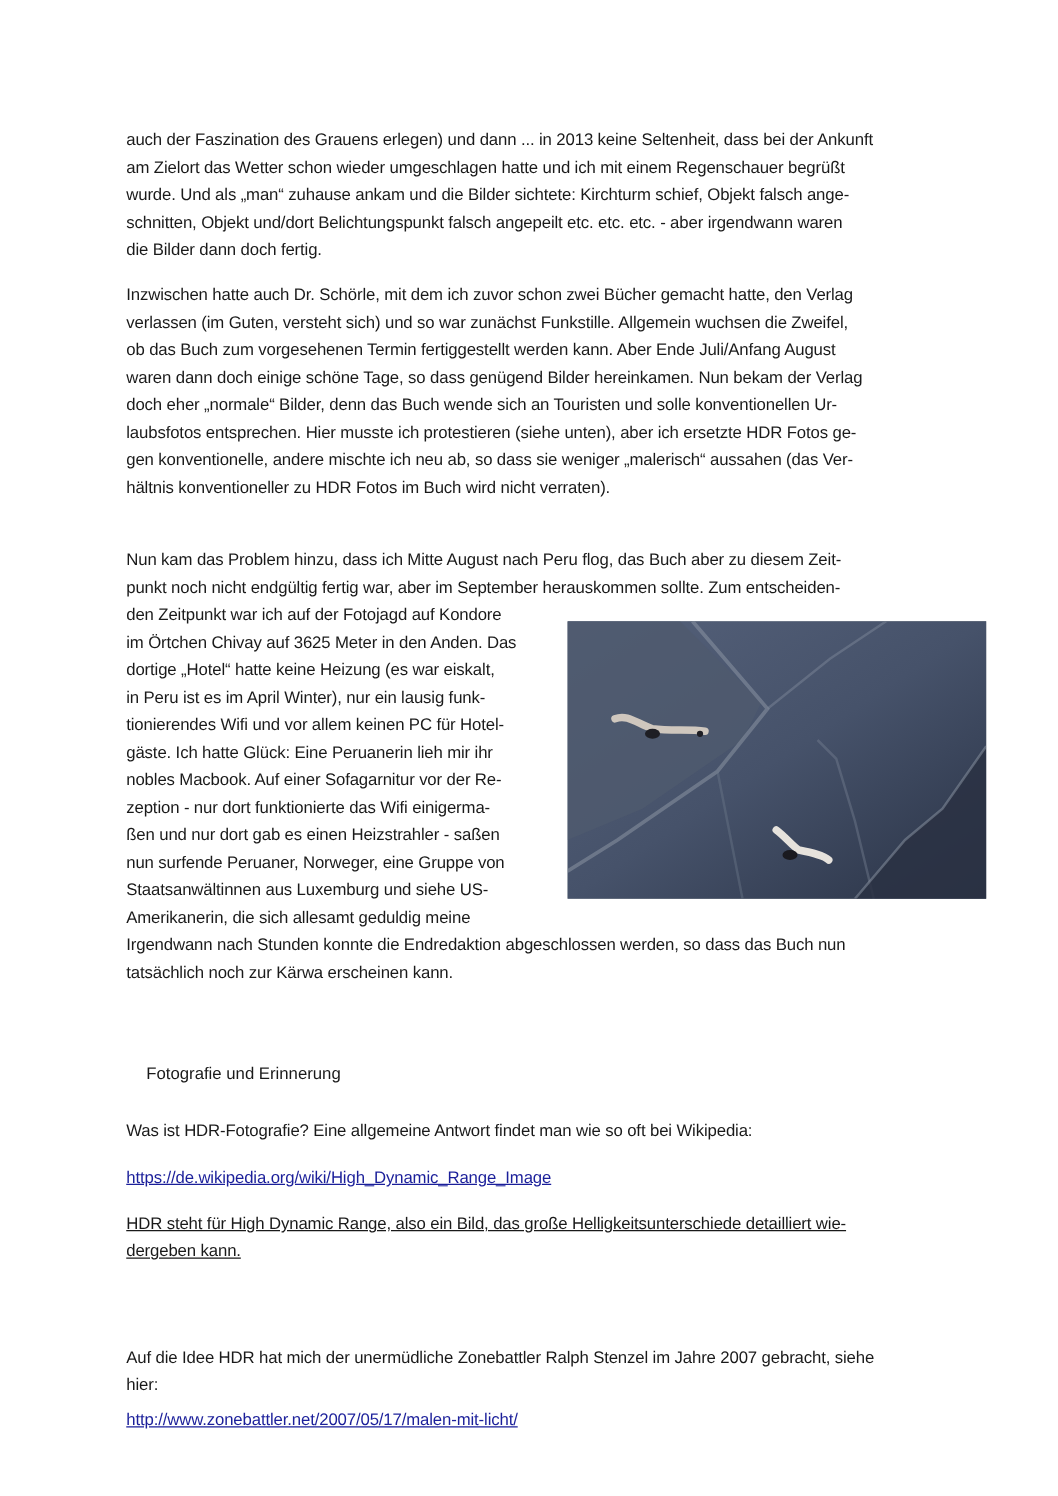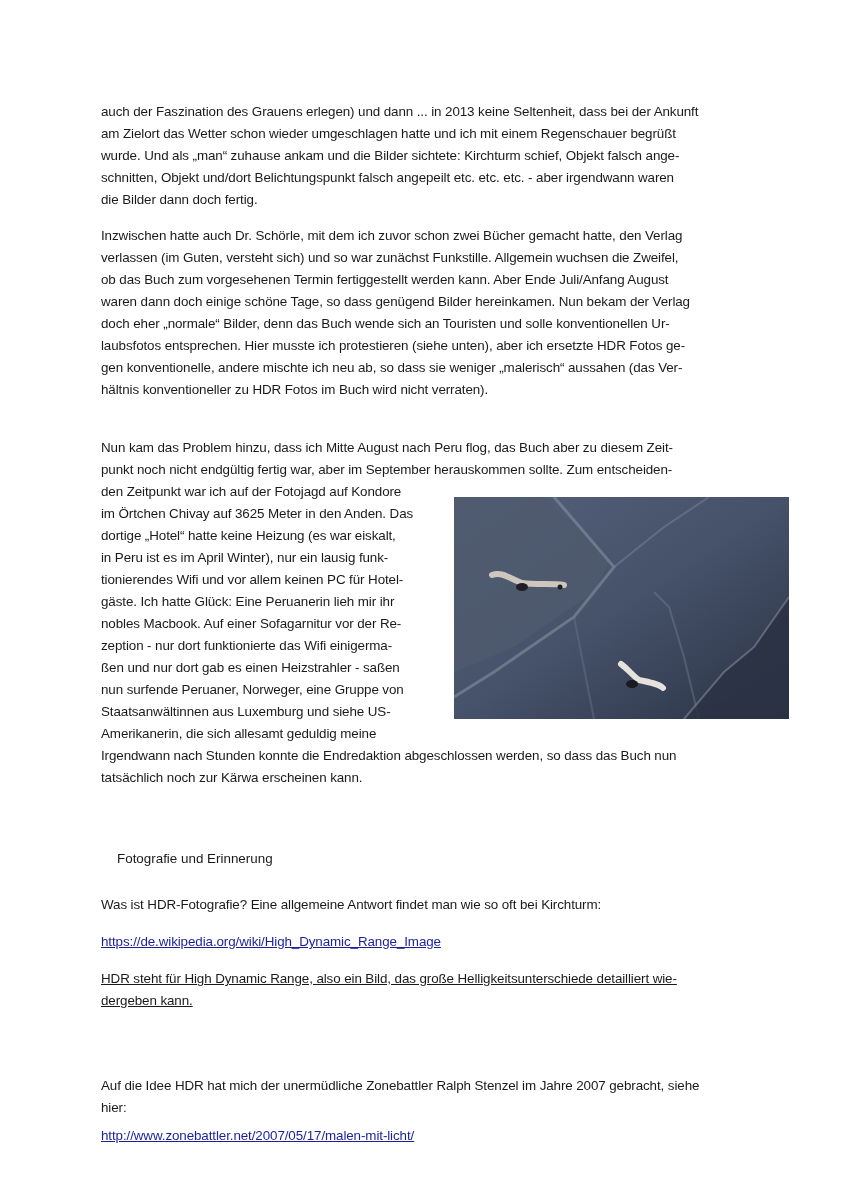--- a/index.html
+++ b/index.html
@@ -92,21 +92,21 @@
     <span class="ln">ßen und nur dort gab es einen Heizstrahler - saßen</span>
     <span class="ln">nun surfende Peruaner, Norweger, eine Gruppe von</span>
     <span class="ln">Staatsanwältinnen aus Luxemburg und siehe US-</span>
     <span class="ln">Amerikanerin, die sich allesamt geduldig meine</span>
     <span class="ln">Irgendwann nach Stunden konnte die Endredaktion abgeschlossen werden, so dass das Buch nun</span>
     <span class="ln">tatsächlich noch zur Kärwa erscheinen kann.</span>
   </div>
 
   <div class="heading">Fotografie und Erinnerung</div>
 
-  <div class="abs" style="top:793px;">Was ist HDR-Fotografie? Eine allgemeine Antwort findet man wie so oft bei Kirchturm:</div>
+  <div class="abs" style="top:793px;">Was ist HDR-Fotografie? Eine allgemeine Antwort findet man wie so oft bei Wikipedia:</div>
 
   <div class="abs" style="top:830px;">
     <a class="link" href="#">https://de.wikipedia.org/wiki/High_Dynamic_Range_Image</a>
   </div>
 
   <div class="abs" style="top:867px;text-decoration:underline;">
     <span class="ln">HDR steht für High Dynamic Range, also ein Bild, das große Helligkeitsunterschiede detailliert wie-</span>
     <span class="ln">dergeben kann.</span>
   </div>
 

